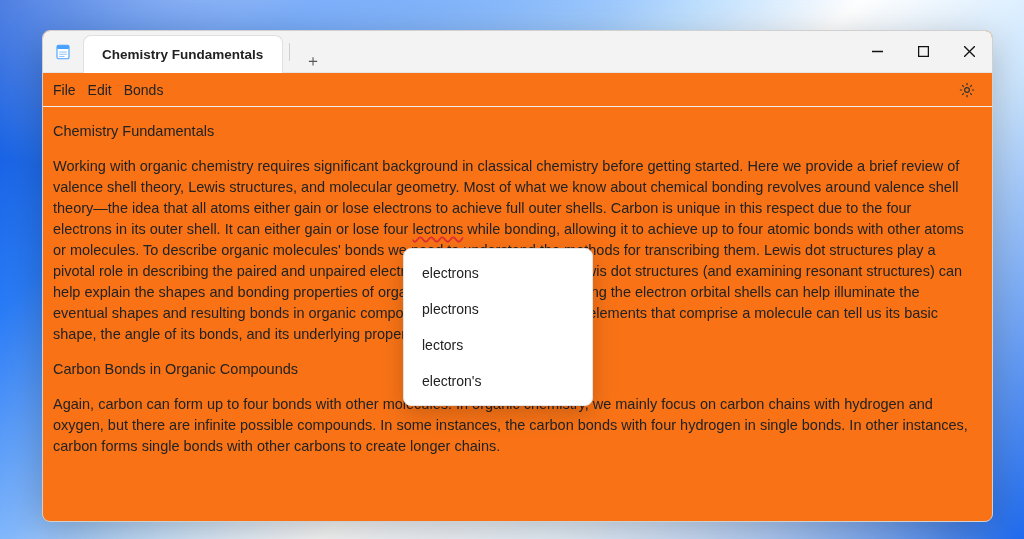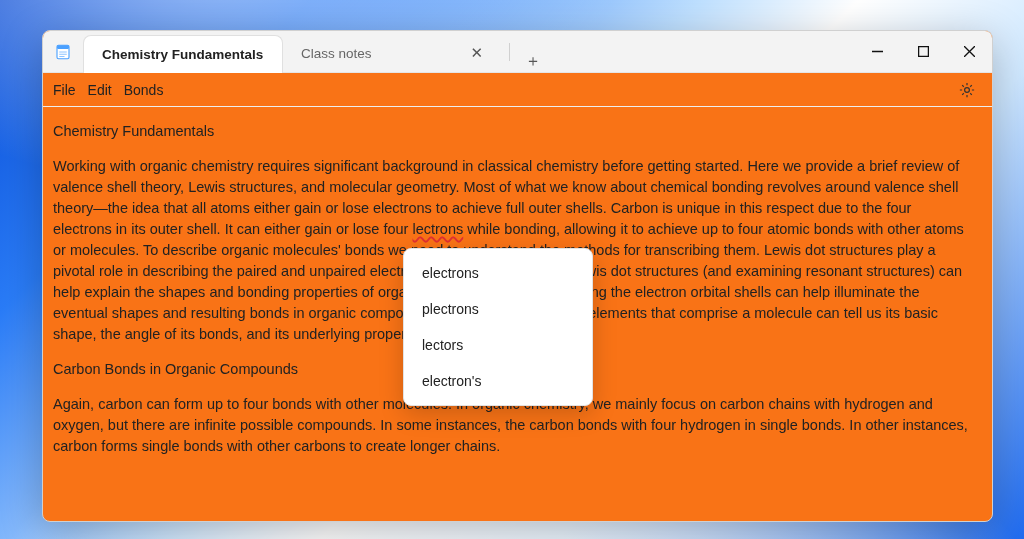--- a/index.html
+++ b/index.html
@@ -160,24 +160,20 @@
           <rect x="4" y="3" width="16" height="5" rx="2" fill="#4aa0ff"></rect>
           <line x1="7" y1="12" x2="17" y2="12" stroke="#6ab0ff"></line>
           <line x1="7" y1="15" x2="17" y2="15" stroke="#6ab0ff"></line>
           <line x1="7" y1="18" x2="14" y2="18" stroke="#6ab0ff"></line>
         </svg>
     </div>
     <div class="tabs">
       <div class="tab active">
         <span>Chemistry Fundamentals</span>
       </div>
-      <div class="tab inactive">
-        <span>Class notes</span>
-        <span class="close-x">✕</span>
-      </div>
       <div class="tab-sep"></div>
       <div class="newtab">＋</div>
     </div>
     <div class="win-controls">
       <div class="win-btn">
         <svg viewBox="0 0 11 11">
             <line x1="0" y1="5.5" x2="11" y2="5.5"></line>
           </svg>
       </div>
       <div class="win-btn">

